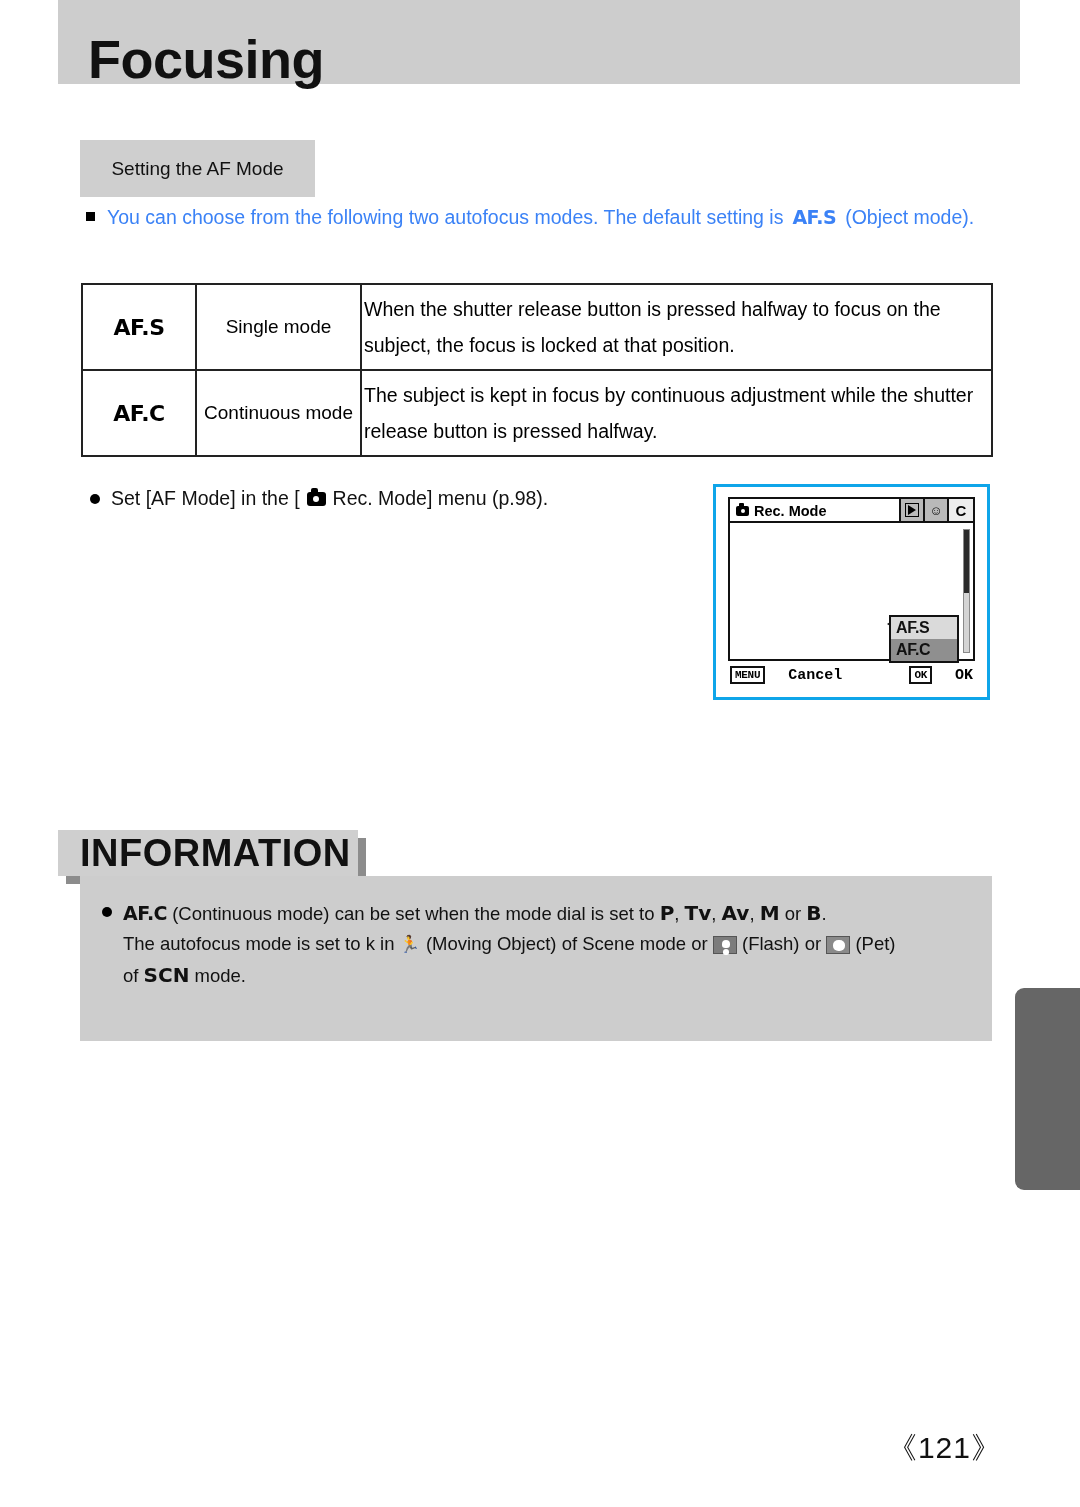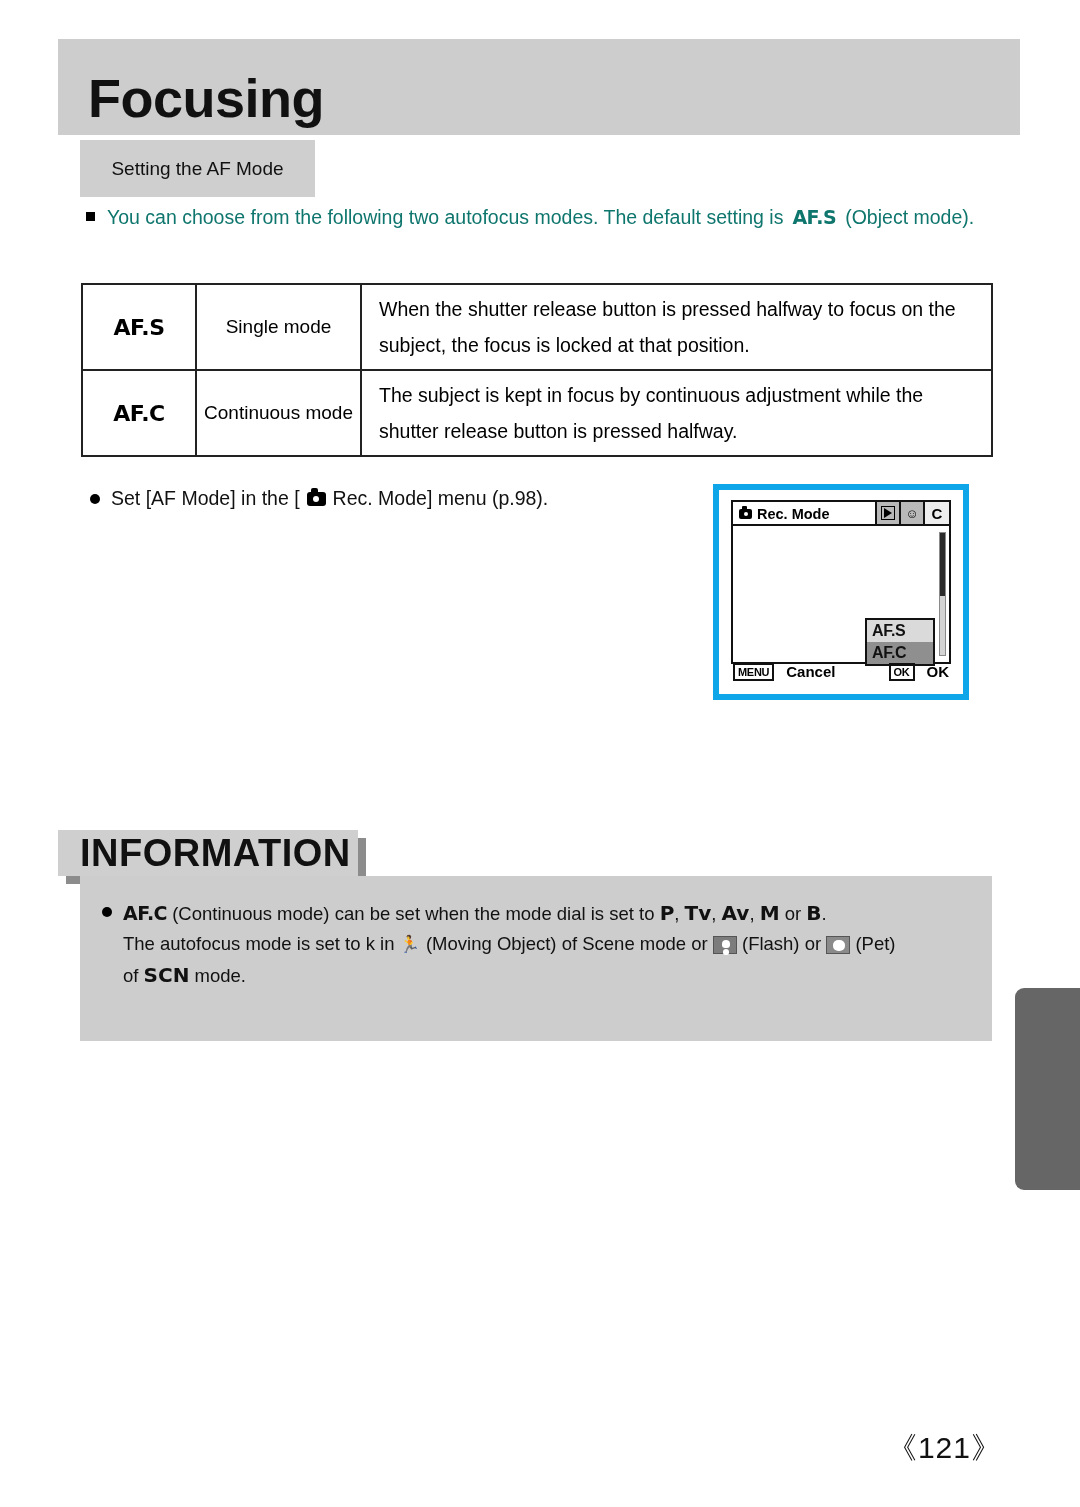--- a/index.html
+++ b/index.html
@@ -8,42 +8,41 @@
     width:1080px; height:1507px;
     background:#ffffff;
     font-family:"Liberation Sans", sans-serif;
     color:#000;
     position:relative;
     overflow:hidden;
   }
 
   
   #header-band{
-    position:absolute; left:58px; top:0px; width:962px; height:96px;
+    position:absolute; left:58px; top:0px; width:962px; height:84px;
     background:#cdcdcd;
-    margin-top:39px;
   }
   #page-title{
     position:absolute; left:30px; top:32px;
     font-size:54px; font-weight:bold; letter-spacing:-0.5px;
     color:#111; line-height:1;
   }
 
   
   #section-label{
     position:absolute; left:80px; top:140px; width:235px; height:57px;
     background:#cfcfcf;
     display:flex; align-items:center; justify-content:center;
     font-size:19px; color:#111;
   }
 
   
   #intro-line{
     position:absolute; left:86px; top:204px; width:910px;
-    font-size:19.5px; line-height:26px; color:#0f766e;
+    font-size:19.5px; line-height:26px; color:#3b82f6;
     display:flex; align-items:baseline; white-space:nowrap;
   }
   .sq-bullet{
     width:9px; height:9px; background:#000; display:inline-block;
     margin-right:12px; position:relative; top:-3px; flex:0 0 auto;
   }
   .afs-glyph, .afc-glyph{
     font-weight:bold; font-size:19px; letter-spacing:-0.5px;
     font-family:"DejaVu Sans", sans-serif;
   }
@@ -56,21 +55,21 @@
   }
   #mode-table td{
     border:2px solid #222;
     padding:0;
     vertical-align:middle;
   }
   .col-code{ width:114px; text-align:center;
     font-weight:bold; font-size:22px; letter-spacing:-0.5px;
     font-family:"DejaVu Sans", sans-serif; }
   .col-name{ width:165px; text-align:center; font-size:19px; line-height:26px; }
-  .col-desc{ padding:6px 17px !important; font-size:19.5px; line-height:36px; }
+  .col-desc{ padding:6px 2px !important; font-size:19.5px; line-height:36px; }
   #mode-table tr{ height:78px; }
 
   
   #menu-ref-line{
     position:absolute; left:90px; top:487px;
     font-size:19.5px; color:#111;
     display:flex; align-items:center; white-space:nowrap;
   }
   .round-bullet{
     width:10px;height:10px;border-radius:50%;background:#000;
@@ -85,22 +84,22 @@
     content:""; position:absolute; left:4px; top:-4px;
     width:7px; height:4px; background:#000; border-radius:2px 2px 0 0;
   }
   .cam-ico:after{
     content:""; position:absolute; left:6.5px; top:4px;
     width:6px; height:6px; border-radius:50%; background:#fff;
   }
 
   
   #lcd{
-    position:absolute; left:713px; top:484px; width:256px; height:216px;
-    background:#fff; border:6px solid #0ea5e9;
+    position:absolute; left:713px; top:484px; width:277px; height:216px;
+    background:#fff; border:3px solid #0ea5e9;
   }
   #lcd-inner{
     position:absolute; left:12px; top:10px; right:12px; bottom:10px;
   }
   #lcd-titlebar{
     position:absolute; left:0; top:0; width:196px; height:26px;
     border:2px solid #111; border-bottom:none; background:#fff;
     display:flex; align-items:center; padding-left:6px;
   }
   #lcd-title{ font-size:14.5px; font-weight:bold; margin-left:5px; }
@@ -189,22 +188,22 @@
   #lcd-footer{
     position:absolute; left:0; bottom:0; right:0; height:24px;
     display:flex; align-items:center; justify-content:space-between;
     padding:0 2px;
   }
   .key-badge{
     border:2px solid #111; font-size:11px; font-weight:bold;
     padding:0px 3px; line-height:14px; letter-spacing:-0.3px;
     display:inline-block;
   }
-  .foot-grp{ display:flex; gap:12px;
-    font-size:15px; font-weight:bold; }
+  .foot-grp{ display:flex; align-items:center; gap:23px;
+    font-size:15px; font-weight:bold;font-family:Liberation Mono, monospace; }
 
   
   #info-shadow{
     position:absolute; left:66px; top:838px; width:300px; height:46px;
     background:#8c8c8c;
   }
   #info-tag{
     position:absolute; left:58px; top:830px; width:300px; height:46px;
     background:#cfcfcf;
     display:flex; align-items:center; padding-left:22px;

